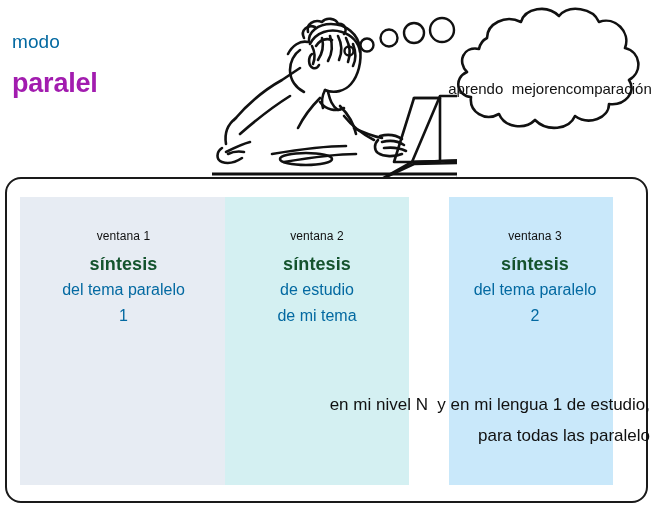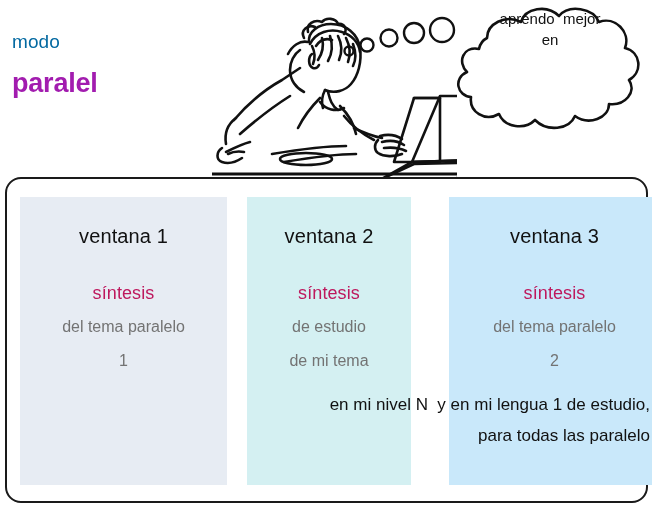--- a/index.html
+++ b/index.html
@@ -57,27 +57,27 @@
   
   #thought-bubble {
     position: absolute;
     left: 443px;
     top: 2px;
     width: 214px;
     height: 135px;
   }
   #bubble-text-wrap {
     position: absolute;
-    left: 0; top: 0;
+    left: 0; top: 16px;
     width: 214px;
     height: 135px;
     display: flex;
-    flex-direction: column;
+    flex-direction: row;
     align-items: center;
-    justify-content: flex-start;
+    justify-content: center;
     padding-top: 6px;
     box-sizing: border-box;
     pointer-events: none;
   }
   .bubble-line {
     font-size: 15px;
     color: #111111;
     line-height: 21px;
     text-align: center;
     white-space: pre;
@@ -102,47 +102,47 @@
     width: 100%;
     height: 100%;
   }
   .window-col {
     position: absolute;
     top: 18px;
     height: 288px;
     box-sizing: border-box;
   }
   #window-col-0 { left: 13px;  width: 207px; background: #e7ecf3; }
-  #window-col-1 { left: 240px; width: 164px; background: #d4f0f2; }
-  #window-col-2 { left: 442px; width: 203px; background: #c9e8fa; padding-left: 8px; }
+  #window-col-1 { left: 218px; width: 184px; background: #d4f0f2; }
+  #window-col-2 { left: 442px; width: 164px; background: #c9e8fa; padding-left: 8px; }
 
   .col-content {
     position: relative;
     padding-top: 28px;
     text-align: center;
   }
   .col-title {
-    font-size: 20px;
+    font-size: 12px;
     color: #111111;
     line-height: 22px;
     letter-spacing: 0.1px;
   }
   .col-synth {
     font-size: 18px;
-    font-weight: normal;
-    color: #be185d;
+    font-weight: bold;
+    color: #14532d;
     line-height: 24px;
-    margin-top: 34px;
+    margin-top: 5px;
     letter-spacing: 0.1px;
   }
   .col-desc {
     font-size: 16px;
-    color: #737373;
+    color: #0369a1;
     line-height: 24px;
-    margin-top: 10px;
+    margin-top: 2px;
   }
 
   
   #panel-footer {
     position: absolute;
     left: 0;
     top: 210px;
     width: 643px;
     text-align: right;
     pointer-events: none;
@@ -252,20 +252,21 @@
                C200 70 198 50 182 46
                C188 30 172 14 156 20
                C150 6 126 2 116 14
                C104 2 82 6 78 20
                C62 12 44 22 44 36
                C40 38 37 42 36 47 Z"></path>
     </svg>
     <div id="bubble-text-wrap">
       <div class="bubble-line">aprendo  mejor</div>
       <div class="bubble-line">en</div>
+      <div class="bubble-line">comparación</div>
     </div>
   </div>
 
 </div>
 
 <div id="windows-panel">
 
   <div id="columns-row">
 
     <div class="window-col" id="window-col-0">

